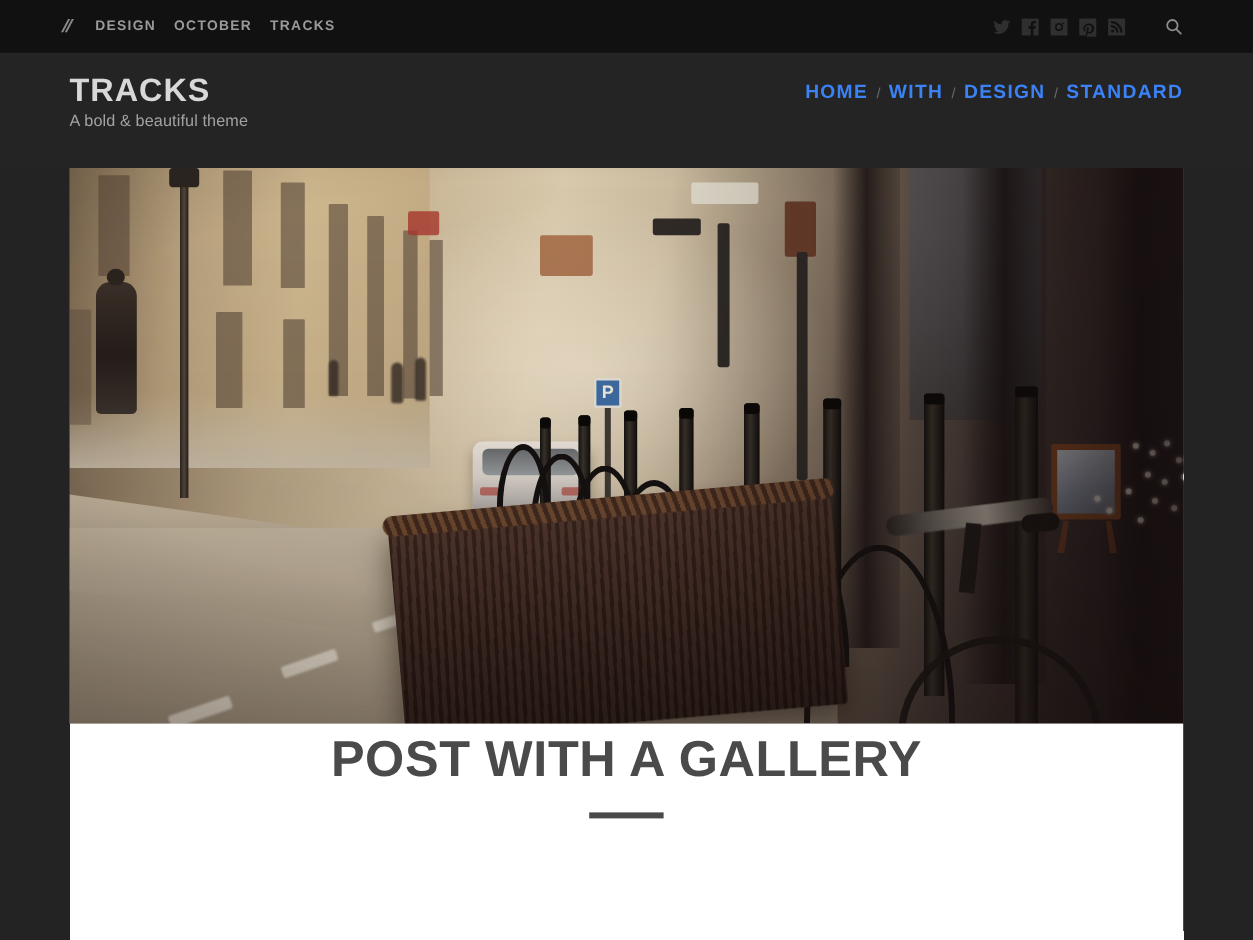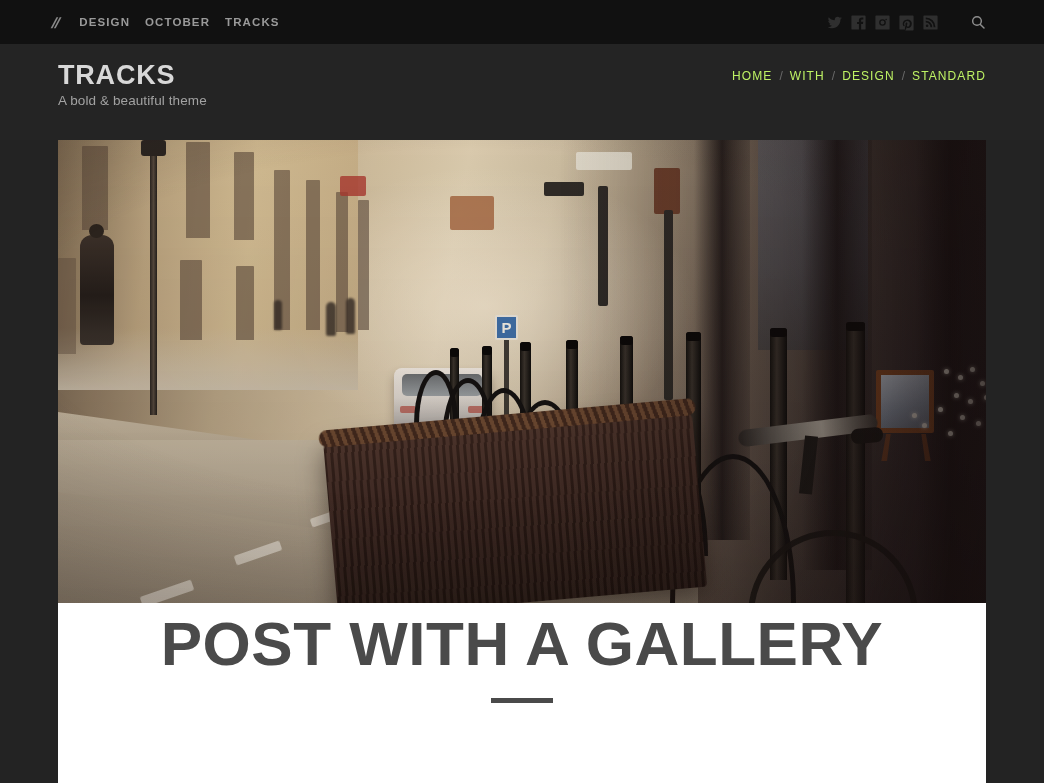--- a/index.html
+++ b/index.html
@@ -130,23 +130,23 @@
 
   .mainnav {
     position: absolute;
     right: 58px;
     top: 25px;
     display: flex;
     align-items: center;
   }
 
   .nav-link {
-    color: #bef264;
-    font-size: 12px;
-    font-weight: 400;
+    color: #3b82f6;
+    font-size: 16px;
+    font-weight: 700;
     letter-spacing: 1.1px;
     text-decoration: none;
     white-space: nowrap;
   }
 
   .nav-sep {
     color: #6b6b6b;
     font-size: 12px;
     font-weight: 400;
     margin: 0 7px;
@@ -483,21 +483,21 @@
     font-size: 13px;
     font-weight: 400;
     letter-spacing: 1.45px;
   }
   .post-meta .sep { color: #c6c6c6; margin: 0 2px; }
 
   .post-title {
     text-align: center;
     margin-top: 8px;
     color: #4a4a4a;
-    font-size: 62px;
+    font-size: 42px;
     font-weight: 700;
     letter-spacing: 0.5px;
     line-height: 1.06;
     white-space: nowrap;
   }
 
   .title-rule {
     width: 62px;
     height: 5px;
     background: #4a4a4a;

